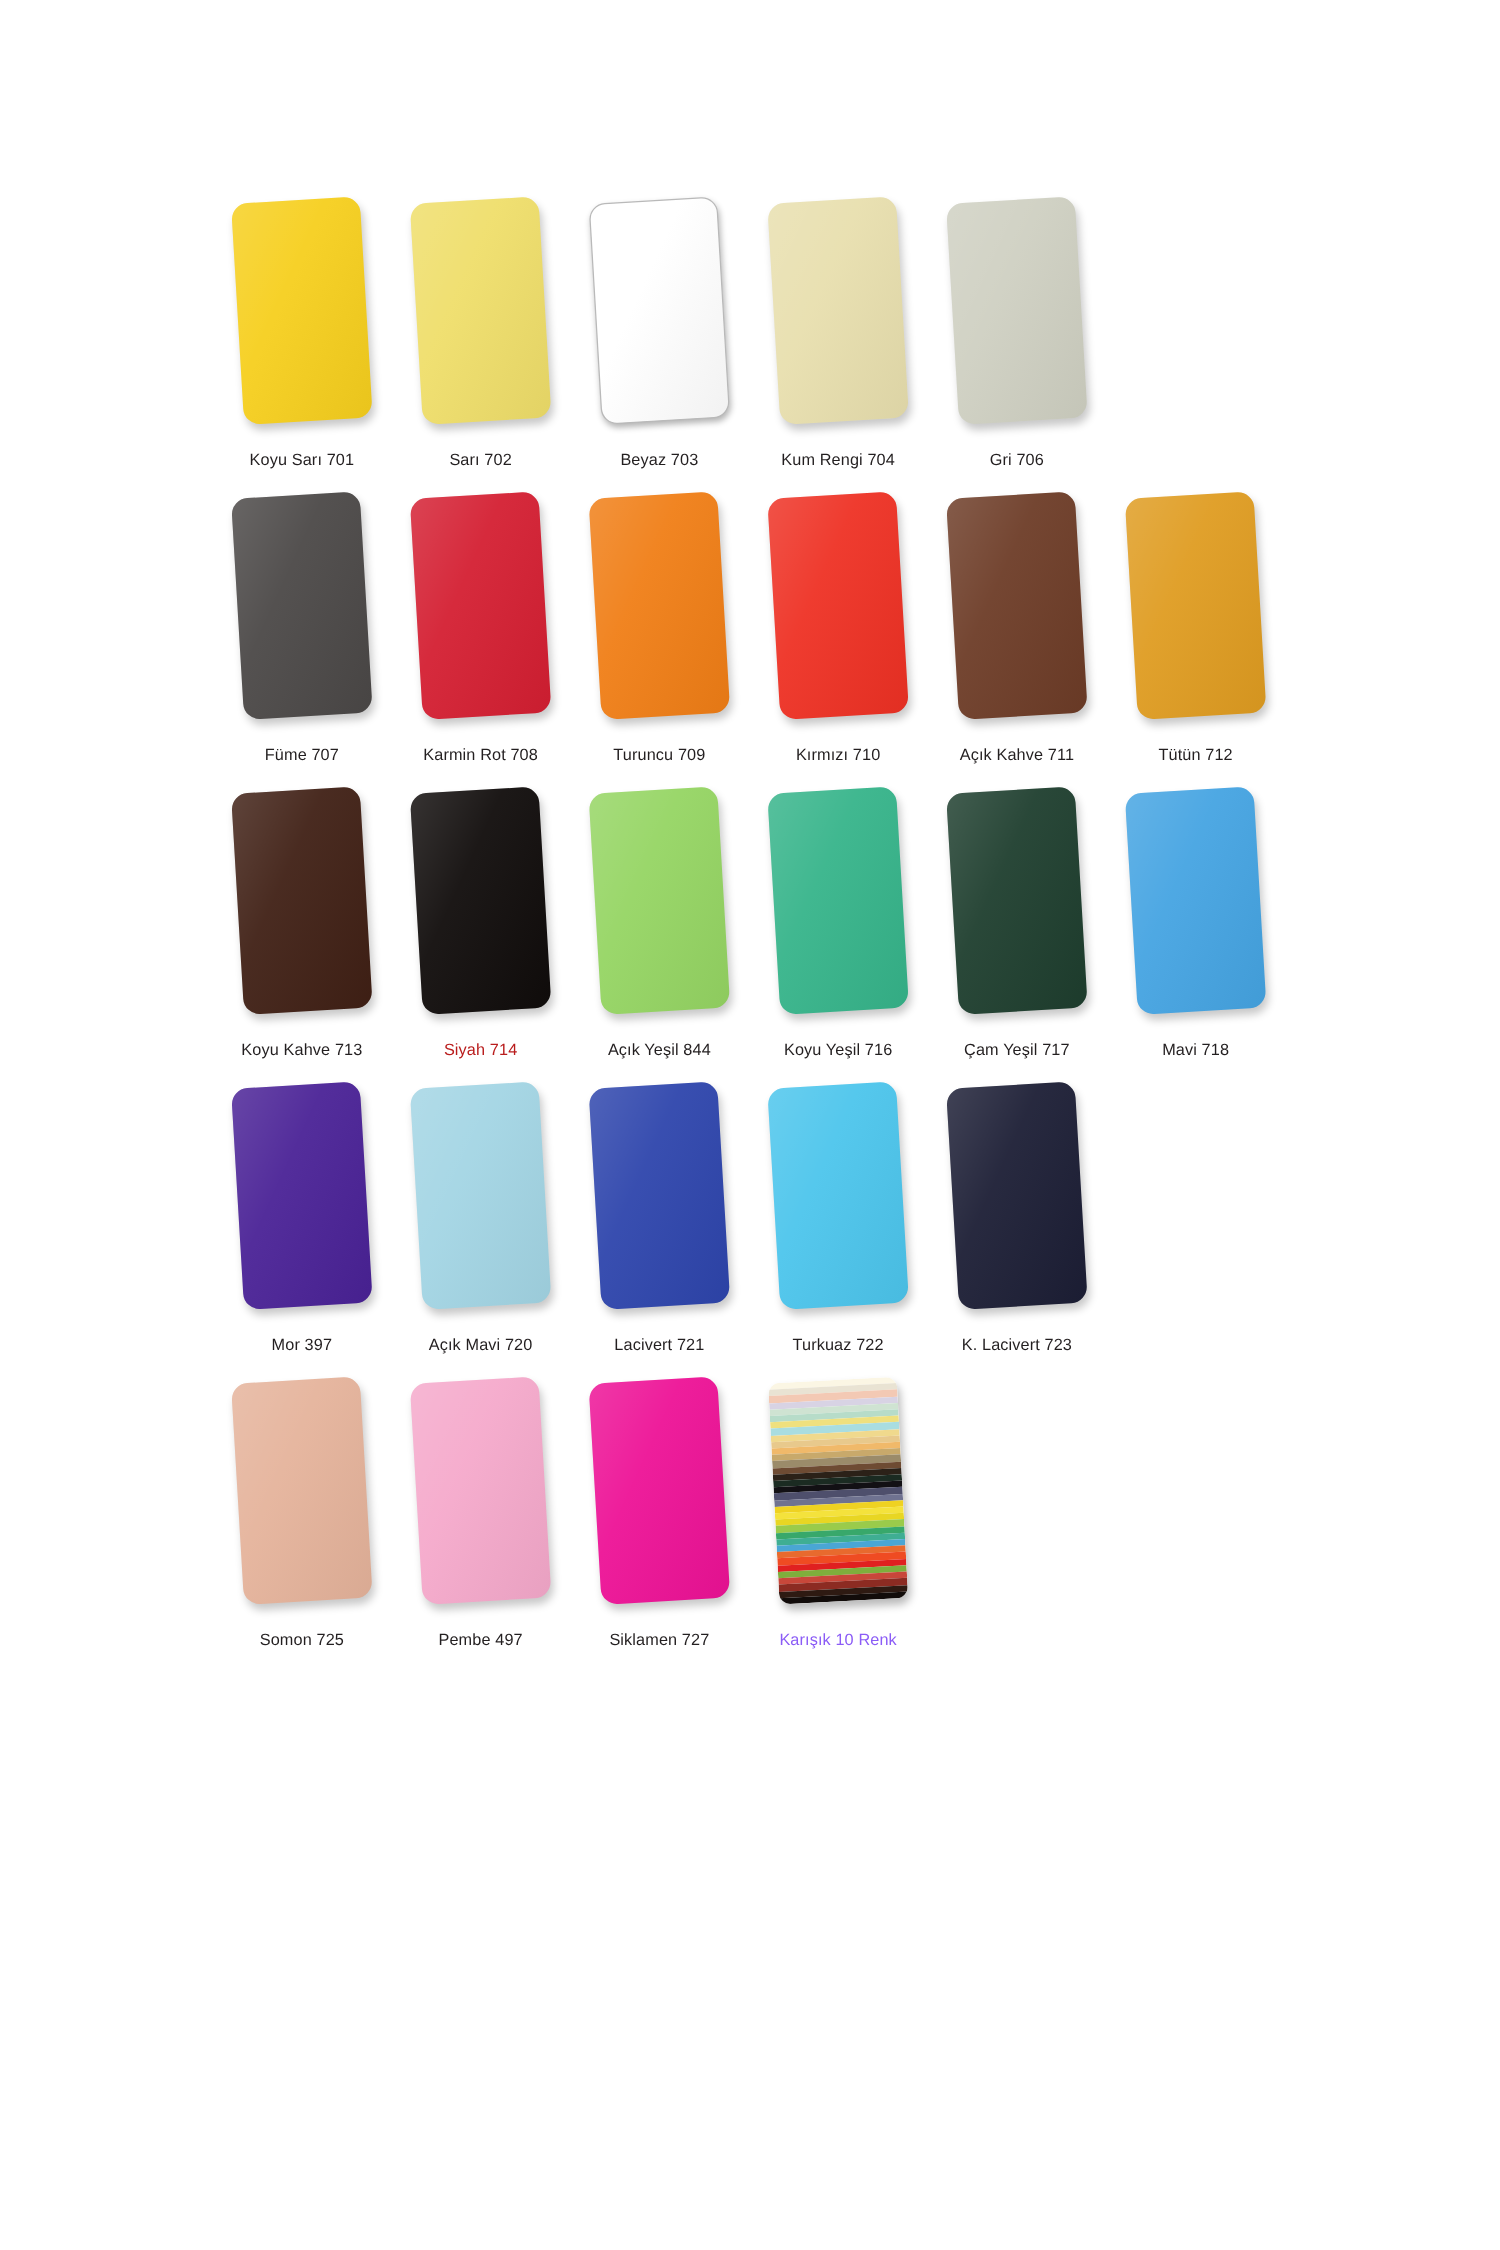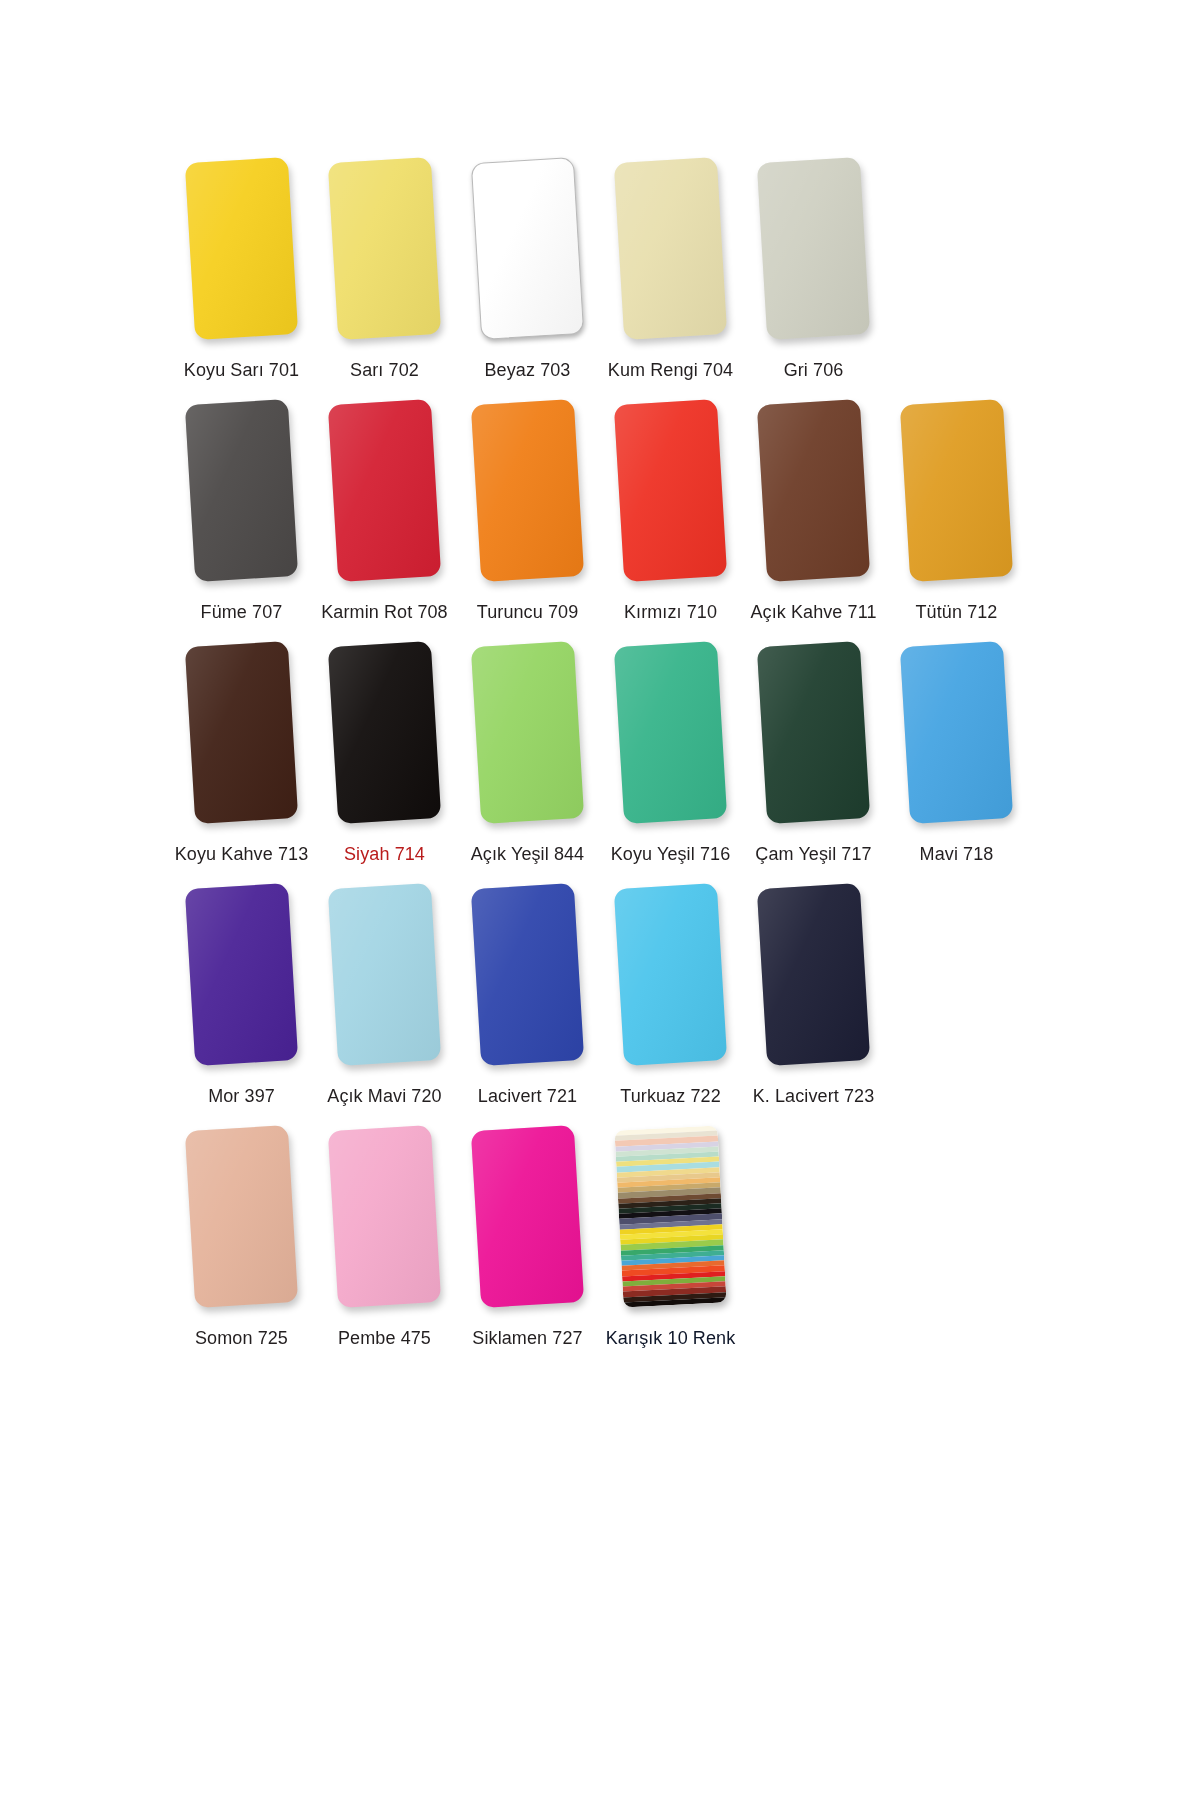--- a/index.html
+++ b/index.html
@@ -74,21 +74,21 @@
     inset:0;
     display:flex;
     flex-direction:column;
   }
   .stripes i{
     display:block;
     flex:1 1 auto;
   }
   .label{
     margin-top:12px;
-    font-size:18px;
+    font-size:13px;
     color:#231f20;
     letter-spacing:0.1px;
     white-space:nowrap;
     text-align:center;
     font-family:"Liberation Sans", sans-serif;
   }
 </style>
 </head>
 <body style="background: rgb(255, 255, 255);">
 
@@ -291,21 +291,21 @@
             </div>
         </div>
         <div class="label" style="color: rgb(35, 31, 32);">Somon 725</div>
       </div>
       <div class="cell">
         <div class="chip-wrap">
           <div class="chip" style="background-color: rgb(245, 169, 203);">
               <span class="gloss"></span>
             </div>
         </div>
-        <div class="label" style="color: rgb(35, 31, 32);">Pembe 475</div>
+        <div class="label" style="color: rgb(35, 31, 32);">Pembe 497</div>
       </div>
       <div class="cell">
         <div class="chip-wrap">
           <div class="chip" style="background-color: rgb(237, 18, 150);">
               <span class="gloss"></span>
             </div>
         </div>
         <div class="label" style="color: rgb(35, 31, 32);">Siklamen 727</div>
       </div>
       <div class="cell">
@@ -342,20 +342,20 @@
                 <i style="background-color: rgb(239, 75, 34);"></i>
                 <i style="background-color: rgb(224, 32, 32);"></i>
                 <i style="background-color: rgb(127, 174, 60);"></i>
                 <i style="background-color: rgb(200, 71, 58);"></i>
                 <i style="background-color: rgb(140, 43, 34);"></i>
                 <i style="background-color: rgb(46, 26, 18);"></i>
                 <i style="background-color: rgb(18, 12, 10);"></i>
               </span>
           </div>
         </div>
-        <div class="label" style="color: #0f172a;">Karışık 10 Renk</div>
+        <div class="label" style="color: #8b5cf6;">Karışık 10 Renk</div>
       </div>
       <div class="cell"></div>
       <div class="cell"></div>
     </div>
 
   </div>
 </div>
 
 </body></html>

